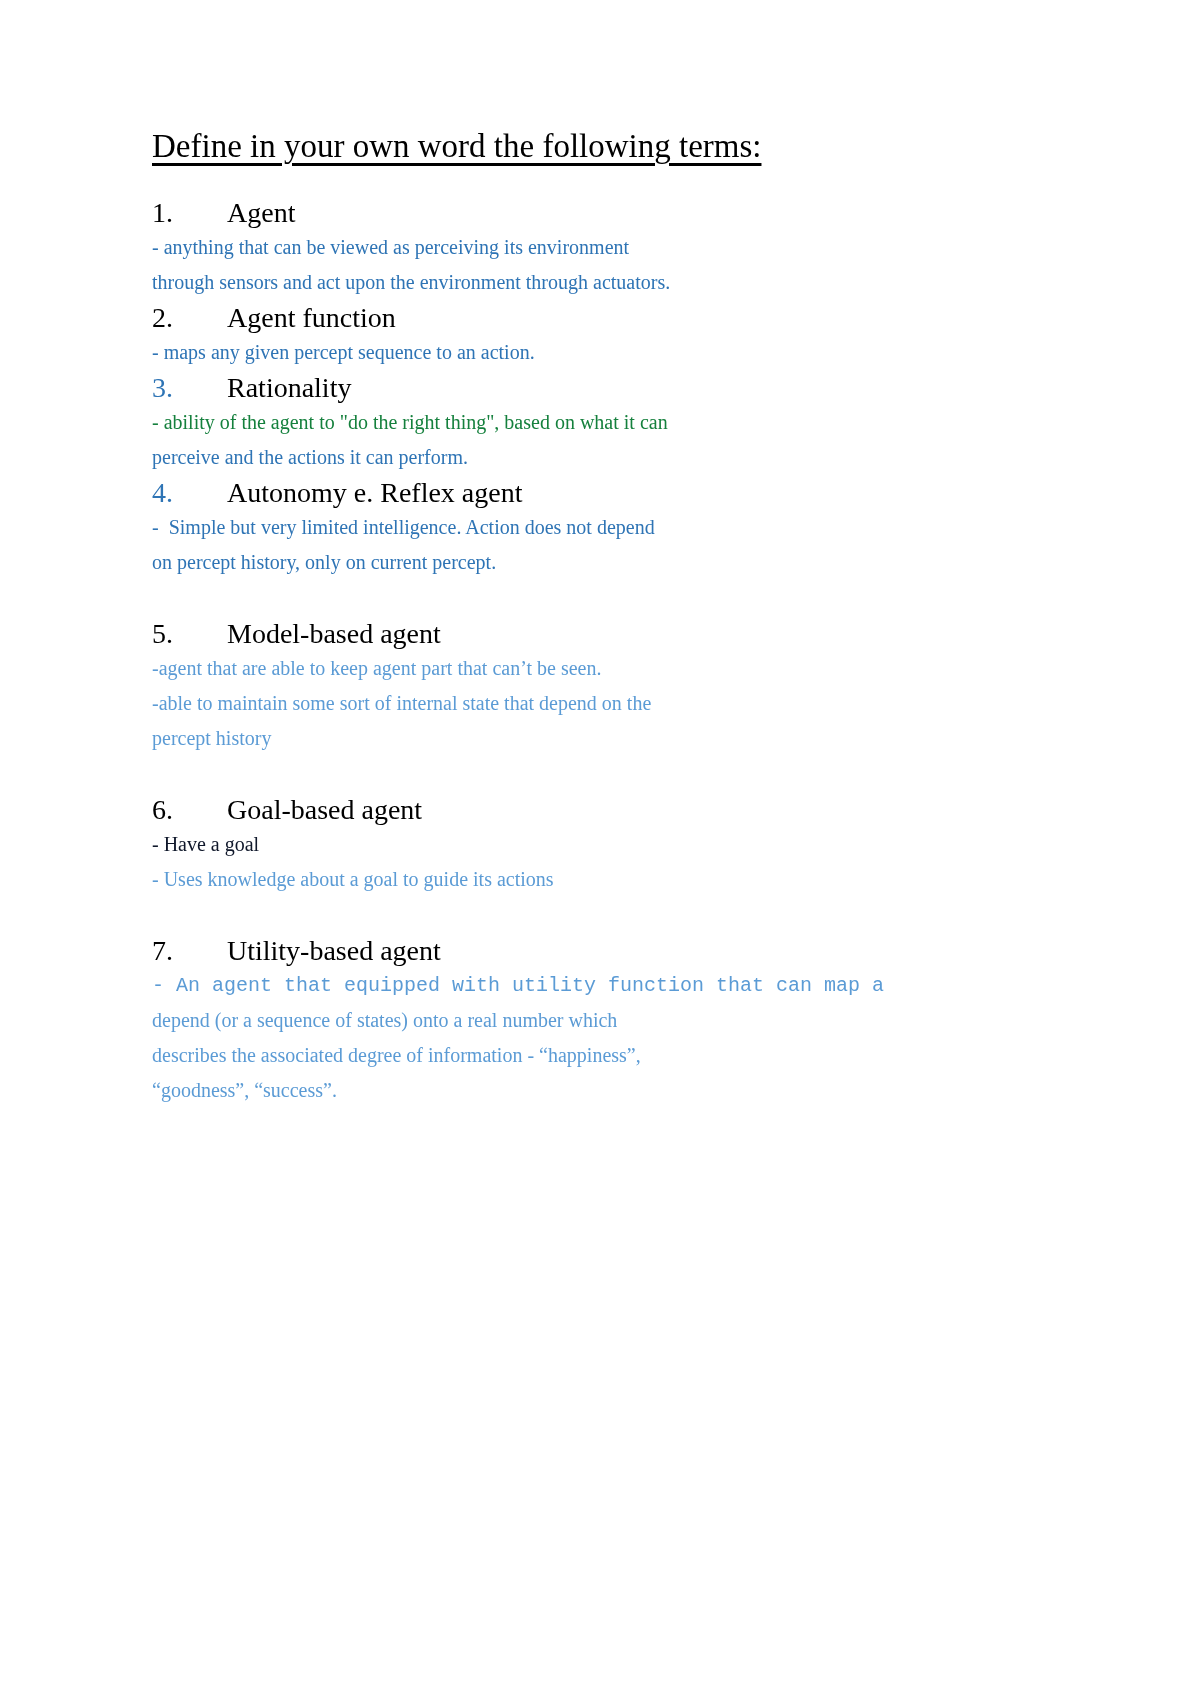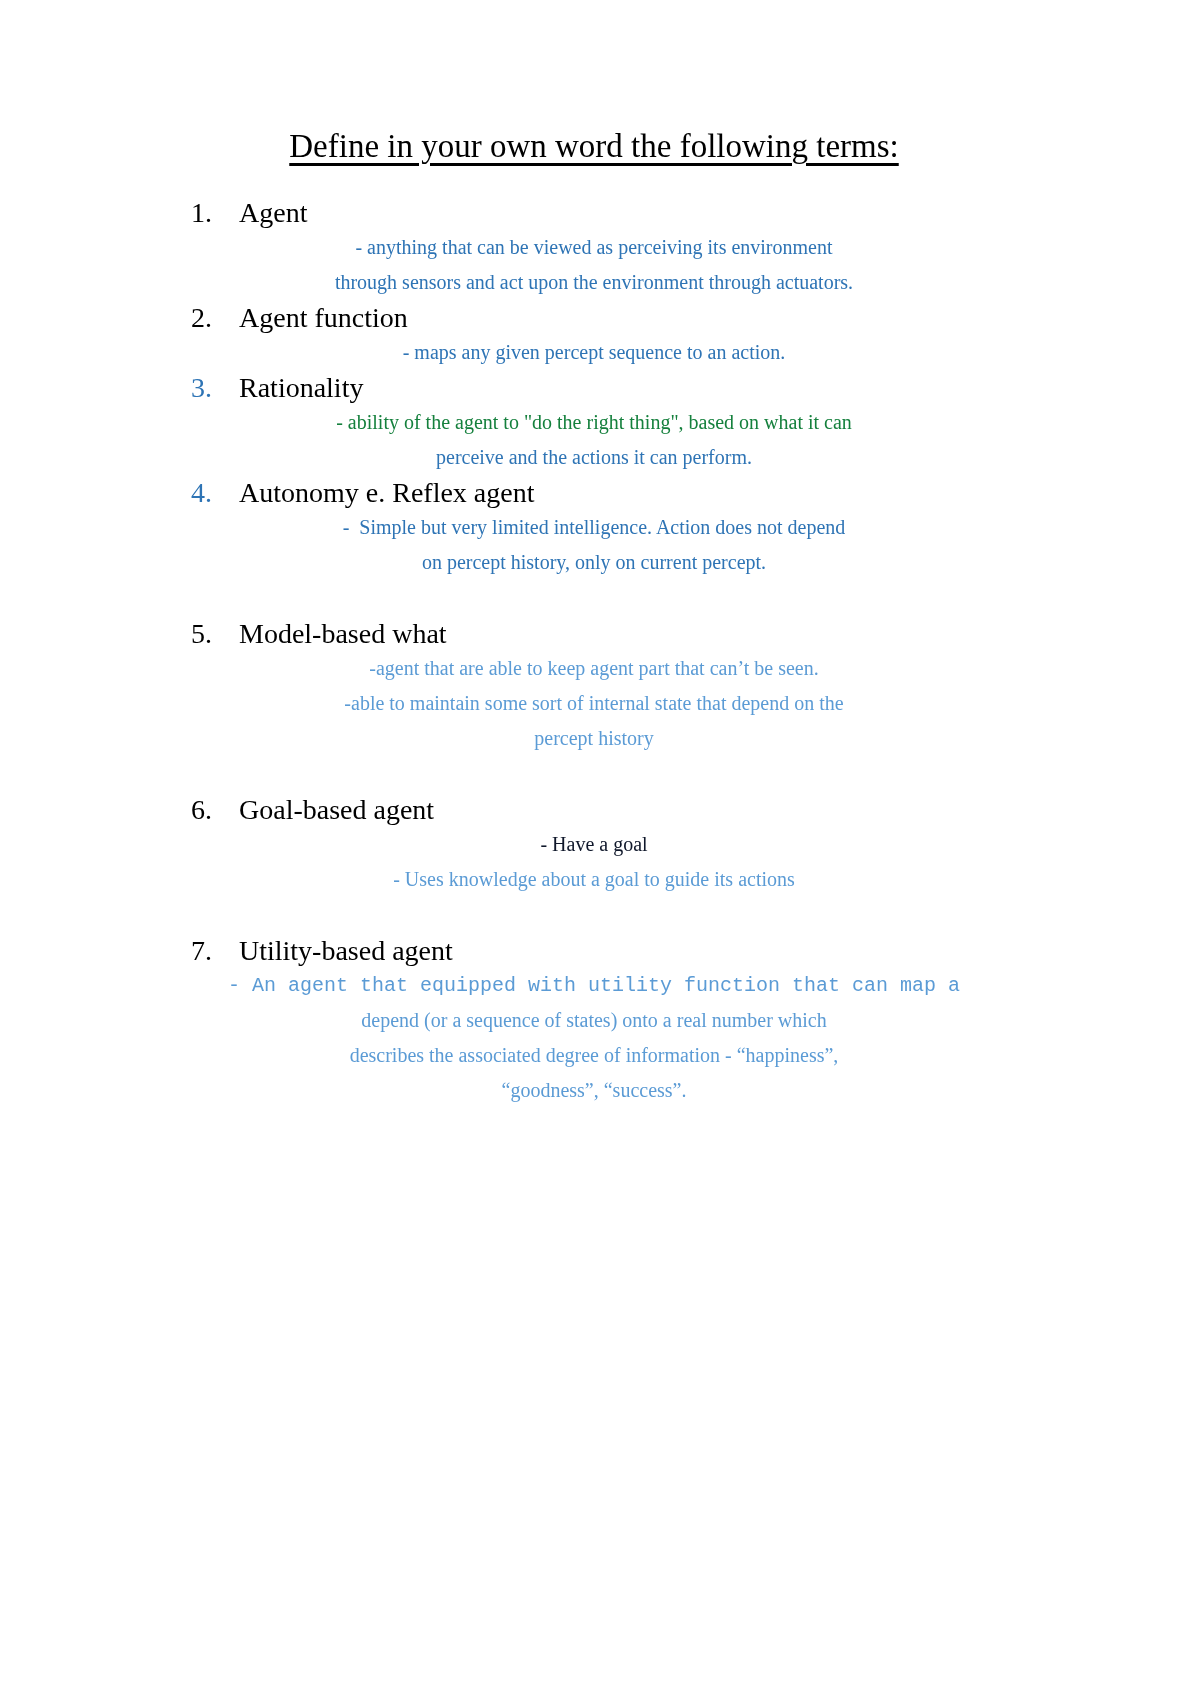--- a/index.html
+++ b/index.html
@@ -11,24 +11,23 @@
     position: relative;
     width: 1200px;
     height: 1697px;
     background: #ffffff;
     font-family: "Liberation Serif", "DejaVu Serif", serif;
     color: #000000;
     overflow: hidden;
   }
   .content {
     position: absolute;
-    left: 164px;
+    left: 152px;
     top: 128px;
     width: 860px;
-    text-align: center;
   }
   .doc-title {
     font-size: 33px;
     font-weight: normal;
     margin: 0 0 30px 0;
     text-decoration: underline;
     text-decoration-thickness: 2.5px;
     text-underline-offset: 6px;
     color: #000000;
   }
@@ -90,21 +89,21 @@
         <span class="term-number" style="color: rgb(46, 116, 181);">4.</span>
         <span class="term-heading">Autonomy e. Reflex agent</span>
       </div>
       <div class="def-line" style="color: rgb(46, 116, 181);">-  Simple but very limited intelligence. Action does not depend</div>
       <div class="def-line" style="color: rgb(46, 116, 181);">on percept history, only on current percept.</div>
     </div>
 
     <div class="term spaced">
       <div class="term-heading-row">
         <span class="term-number" style="color: rgb(0, 0, 0);">5.</span>
-        <span class="term-heading">Model-based what</span>
+        <span class="term-heading">Model-based agent</span>
       </div>
       <div class="def-line" style="color: rgb(91, 155, 213);">-agent that are able to keep agent part that can’t be seen.</div>
       <div class="def-line" style="color: rgb(91, 155, 213);">-able to maintain some sort of internal state that depend on the</div>
       <div class="def-line" style="color: rgb(91, 155, 213);">percept history</div>
     </div>
 
     <div class="term spaced">
       <div class="term-heading-row">
         <span class="term-number" style="color: rgb(0, 0, 0);">6.</span>
         <span class="term-heading">Goal-based agent</span>

